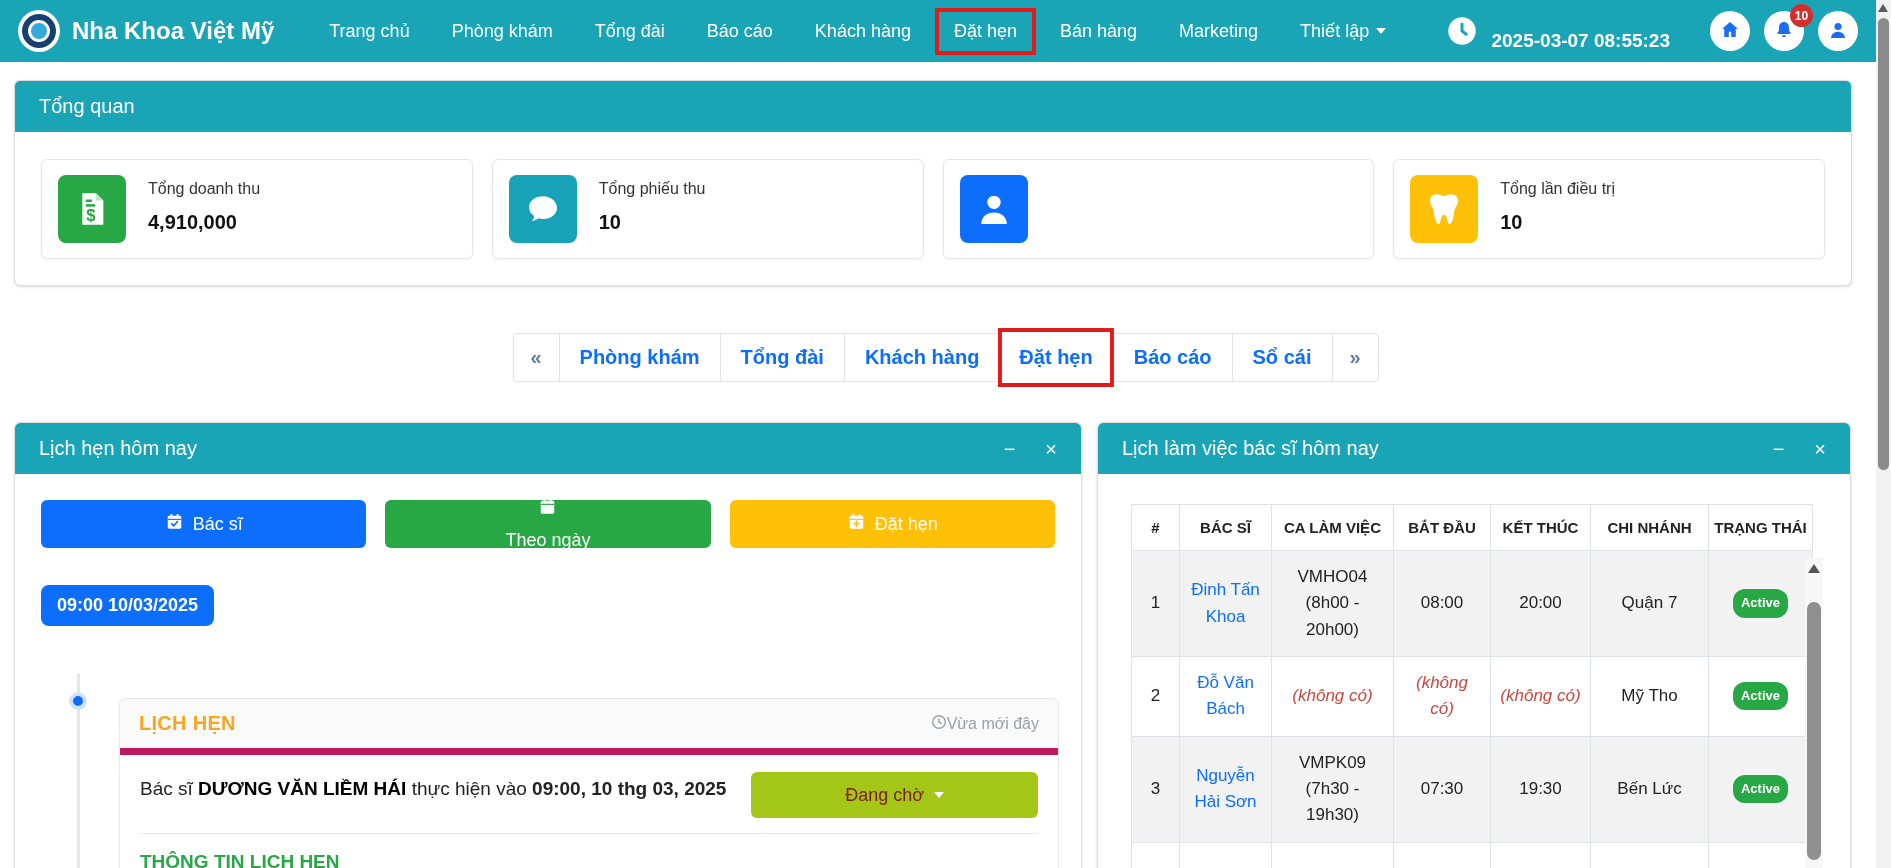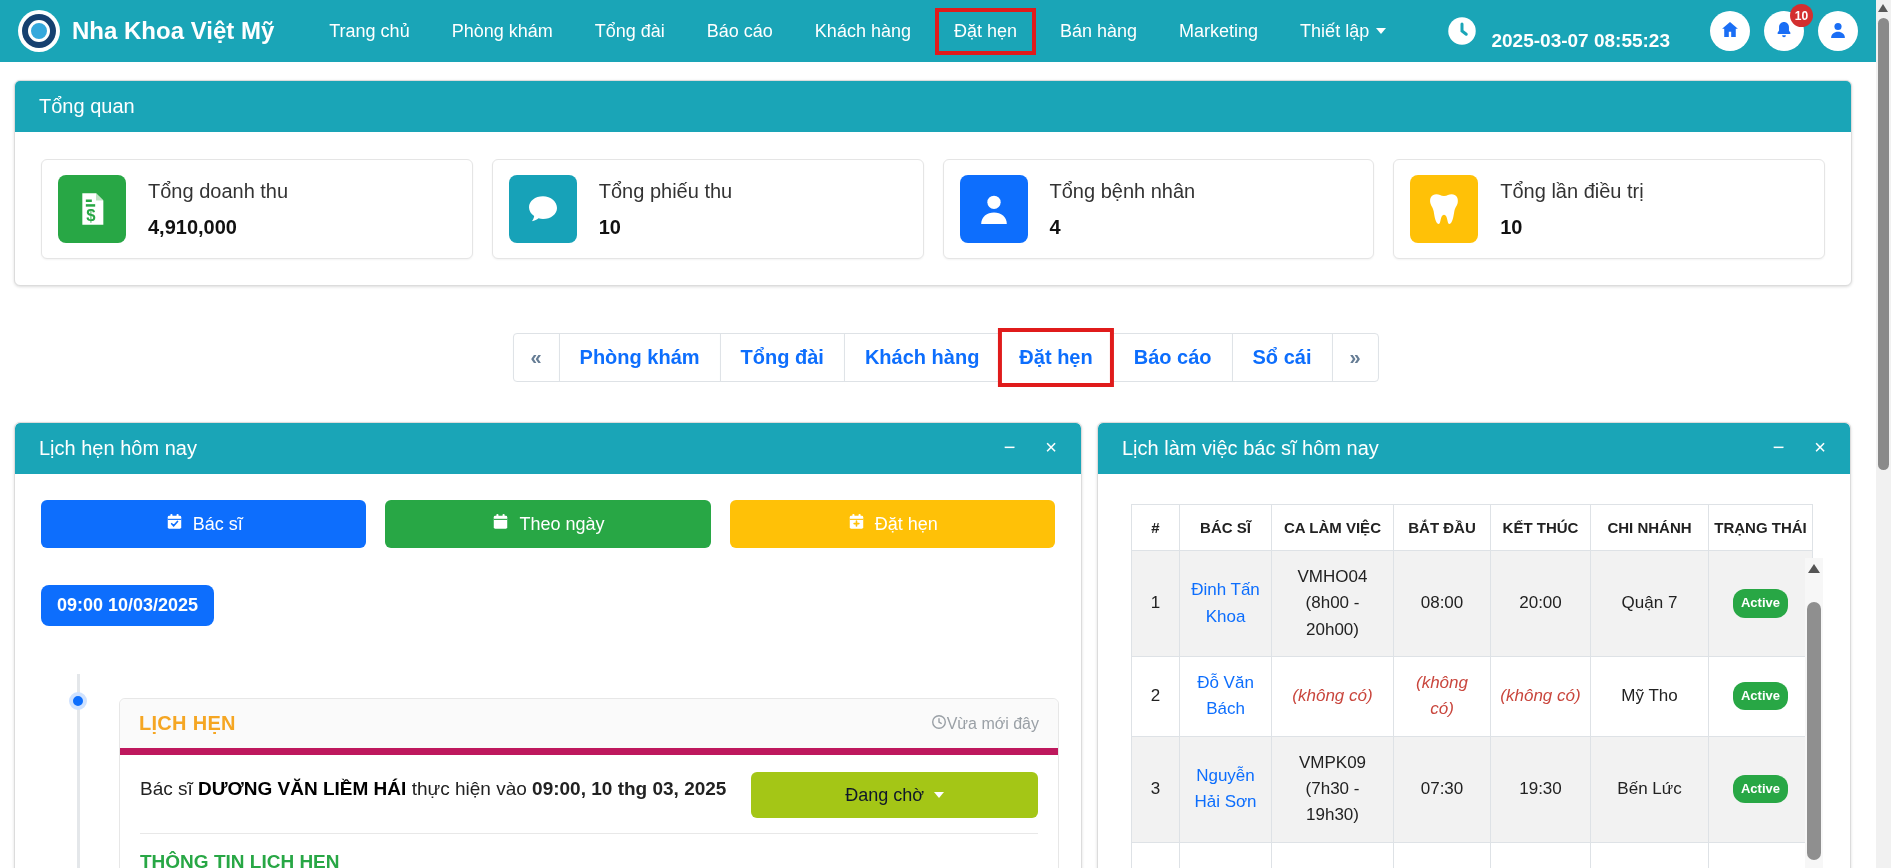--- a/index.html
+++ b/index.html
@@ -28,31 +28,31 @@
   .icon-btn { width:40px; height:40px; border-radius:50%; background:#fff; border:none;
               display:flex; align-items:center; justify-content:center; position:relative; cursor:pointer; }
   .noti-badge { position:absolute; top:-7px; right:-9px; min-width:23px; height:23px; padding:0 4px;
               background:#d32f2f; color:#fff; font-size:12px; font-weight:bold; border-radius:12px;
               display:flex; align-items:center; justify-content:center; }
 
   
   .overview { position:absolute; left:14px; top:80px; width:1838px; border:1px solid #dcdcdc;
               border-radius:6px; box-shadow:0 1px 3px rgba(0,0,0,.14); background:#fff; }
   .panel-head { background:#1aa5b7; color:#fff; font-size:20px; padding:14px 24px;
-              border-radius:5px 5px 0 0; display:flex; align-items:flex-start; }
+              border-radius:5px 5px 0 0; display:flex; align-items:center; }
   .cards { display:flex; gap:19px; padding:27px 26px 26px; }
   .stat-card { flex:1; border:1px solid #e5e5e5; border-radius:6px; padding:15px 16px;
               display:flex; gap:22px; box-shadow:0 1px 2px rgba(0,0,0,.05); background:#fff; }
   .stat-icon { width:68px; height:68px; border-radius:8px; flex-shrink:0;
               display:flex; align-items:center; justify-content:center; }
   .stat-icon.green { background:#28a745; }
   .stat-icon.teal  { background:#17a2b8; }
   .stat-icon.blue  { background:#0d6efd; }
   .stat-icon.yellow{ background:#ffc107; }
-  .stat-label { font-size:20px; color:#333; margin:5px 0 13px; }
+  .stat-label { font-size:16px; color:#333; margin:5px 0 13px; }
   .stat-value { font-size:20px; font-weight:bold; color:#111; }
 
   
   .quick-tabs { position:absolute; top:333px; left:50%; transform:translateX(-50%);
               display:flex; align-items:center; background:#fff;
               border:1px solid #dee2e6; border-radius:4px; }
   .qt { font-size:20px; font-weight:bold; color:#0d6efd; padding:12px 20px; cursor:pointer;
         border-left:1px solid #dee2e6; white-space:nowrap; }
   .qt:first-child { border-left:none; }
   .qt.arrow { color:#667d95; font-size:20px; padding:12px 17px; }
@@ -64,40 +64,40 @@
   .panel.left  { left:14px;  width:1068px; }
   .panel.right { left:1097px; width:754px; }
   .win-controls { margin-left:auto; display:flex; gap:30px; }
   .win-glyph { font-size:20px; color:#fff; cursor:pointer; line-height:1; }
 
   .apt-body-wrap { position:relative; padding:26px 26px 0; height:424px; }
   .btn-row { display:flex; gap:19px; }
   .action-btn { flex:1; height:48px; border:none; border-radius:6px; color:#fff; font-size:18px;
                 display:flex; align-items:center; justify-content:center; gap:9px; cursor:pointer; }
   .btn-blue  { background:#0d6efd; }
-  .btn-green { background:#28a745; }
+  .btn-green { background:#28a745;flex-direction:column; }
   .btn-yellow{ background:#ffc107; }
   .time-badge { display:inline-block; margin-top:37px; background:#0d6efd; color:#fff;
                 font-weight:bold; font-size:18px; padding:10px 16px; border-radius:8px; }
   .tl-line { position:absolute; left:62px; top:200px; width:3px; height:230px; background:#e4e7ea; }
   .tl-dot  { position:absolute; left:54px; top:218px; width:18px; height:18px; border-radius:50%;
              background:#0d6efd; border:4px solid #cfe2ff; }
   .apt-card { position:absolute; left:104px; right:22px; top:224px; border:1px solid #e7e7e7;
               border-radius:6px; background:#fff; }
   .apt-head { background:#fafafa; border-bottom:7px solid #be185d; border-radius:6px 6px 0 0;
               padding:13px 19px; display:flex; align-items:center; }
   .apt-title { color:#f5a623; font-weight:bold; font-size:20px; letter-spacing:.3px; }
   .time-ago { margin-left:auto; color:#9aa0a6; font-size:16px; display:flex; align-items:center; gap:0; }
   .apt-body { padding:17px 20px 40px; }
   .sentence-row { display:flex; }
   .sentence { width:618px; font-size:19px; color:#222; line-height:1.8; }
   .doctor-link { color:#000000; font-weight:bold; cursor:pointer; }
   .bold { font-weight:bold; }
   .status-btn { margin-left:auto; width:290px; height:46px; background:#a4c616; border:none;
-                border-radius:6px; color:#0f172a; font-size:18px; cursor:pointer;
+                border-radius:6px; color:#7f1d1d; font-size:18px; cursor:pointer;
                 display:flex; align-items:center; justify-content:center; gap:10px; }
   .status-btn .caret { border-top-color:#fff; }
   .divider { border:none; border-top:1px solid #e8e8e8; margin:15px 0 17px; }
   .info-heading { color:#28a745; font-weight:bold; font-size:19px; margin-bottom:18px; }
 
   
   .sch-body { position:relative; padding:30px 0 0 33px; height:425px; }
   table.sch { border-collapse:collapse; table-layout:fixed; width:681px; font-size:17px; color:#222; }
   .sch th, .sch td { border:1px solid #dee2e6; text-align:center; vertical-align:middle; }
   .sch th { font-size:15px; font-weight:bold; padding:14px 4px; white-space:nowrap; overflow:hidden; background:#fff; }
@@ -231,24 +231,20 @@
           <div class="stat-label">Tổng phiếu thu</div>
           <div class="stat-value">10</div>
         </div>
       </div>
       <div class="stat-card">
         <div class="stat-icon blue">
           <svg width="40" height="40" viewBox="0 0 24 24">
               <circle cx="12" cy="8" r="4" fill="#fff"></circle>
               <path d="M4.3 21c0-4.3 3.5-6.9 7.7-6.9s7.7 2.6 7.7 6.9Z" fill="#fff"></path>
             </svg>
-        </div>
-        <div>
-          <div class="stat-label">Tổng bệnh nhân</div>
-          <div class="stat-value">4</div>
         </div>
       </div>
       <div class="stat-card">
         <div class="stat-icon yellow">
           <svg width="40" height="40" viewBox="0 0 24 24">
             <path d="M12 4.2c-2 0-2.8-1-4.6-1-2.8 0-4.2 2.4-3.6 5.2.4 1.9 1.6 2.6 2 5 .4 2.6 1.2 7.6 2.9 7.6 1.6 0 .9-5.6 3.3-5.6s1.7 5.6 3.3 5.6c1.7 0 2.5-5 2.9-7.6.4-2.4 1.6-3.1 2-5 .6-2.8-.8-5.2-3.6-5.2-1.8 0-2.6 1-4.6 1Z" fill="#fff"></path>
           </svg>
         </div>
         <div>
           <div class="stat-label">Tổng lần điều trị</div>

